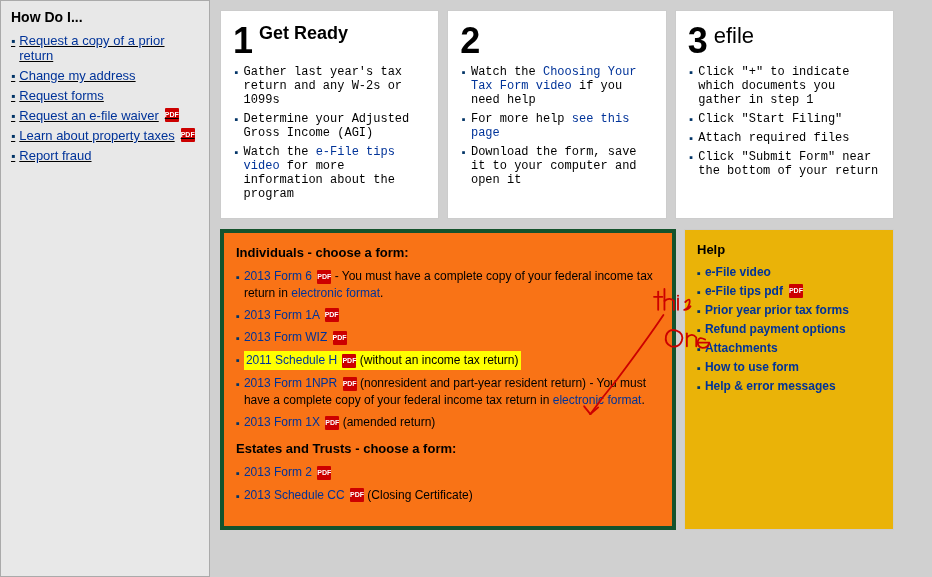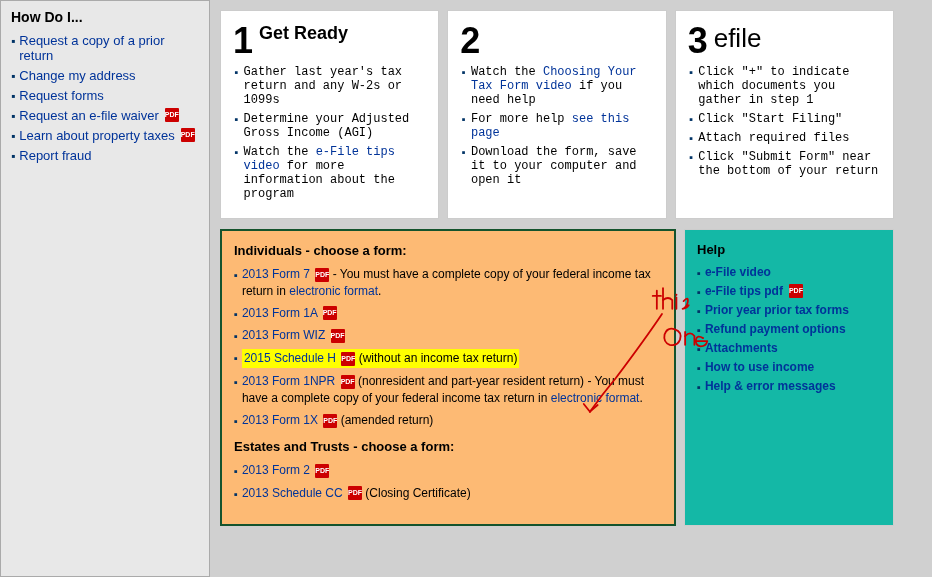--- a/index.html
+++ b/index.html
@@ -31,20 +31,21 @@
     }
     .sidebar ul {
       list-style: none;
       padding: 0;
     }
     .sidebar ul li {
       margin-bottom: 5px;
       display: flex;
       align-items: flex-start;
       gap: 4px;
+      text-decoration: underline;
     }
     .sidebar ul li::before {
       content: '▪';
       color: #003366;
       font-size: 12px;
       flex-shrink: 0;
       margin-top: 1px;
     }
     .sidebar a {
       color: #003399;
@@ -125,28 +126,28 @@
       color: #003399;
       text-decoration: none;
     }
     
     .bottom-row {
       display: flex;
       gap: 8px;
     }
     .forms-section {
       flex: 1;
-      background: #fdba74;
-      border: 2px solid #14532d;
+      background: #f97316;
+      border: 4px solid #14532d;
       padding: 12px;
     }
     .help-section {
       width: 210px;
       min-width: 210px;
-      background: #14b8a6;
+      background: #eab308;
       border: 1px solid #ccc;
       padding: 12px;
     }
     .section-title {
       font-weight: bold;
       font-size: 13px;
       margin-bottom: 8px;
     }
     .forms-list {
       list-style: none;
@@ -214,21 +215,21 @@
     .bottom-row-wrapper {
       position: relative;
     }
     
     .step-header {
       display: flex;
       align-items: flex-start;
       margin-bottom: 6px;
     }
     .efile-small {
-      font-size: 26px;
+      font-size: 22px;
       font-weight: normal;
       color: #000;
     }
   </style>
 </head>
 <body>
 
 <div class="page-wrapper">
 
   <div class="sidebar">
@@ -325,40 +326,40 @@
     </div>
 
     <div class="bottom-row-wrapper">
       <div class="bottom-row">
 
         <div class="forms-section">
           <div class="section-title">Individuals - choose a form:</div>
           <ul class="forms-list">
             <li>
               <span>
-                <a href="#">2013 Form 7</a>
+                <a href="#">2013 Form 6</a>
                 <span class="pdf-icon">PDF</span>
                 - You must have a complete copy of your federal income tax return in <a href="#">electronic format</a>.
               </span>
             </li>
             <li>
               <span>
                 <a href="#">2013 Form 1A</a>
                 <span class="pdf-icon">PDF</span>
               </span>
             </li>
             <li>
               <span>
                 <a href="#">2013 Form WIZ</a>
                 <span class="pdf-icon">PDF</span>
               </span>
             </li>
             <li>
               <span class="highlight-row">
-                <a href="#">2015 Schedule H</a>
+                <a href="#">2011 Schedule H</a>
                 <span class="pdf-icon">PDF</span>
                 (without an income tax return)
               </span>
             </li>
             <li>
               <span>
                 <a href="#">2013 Form 1NPR</a>
                 <span class="pdf-icon">PDF</span>
                 (nonresident and part-year resident return) - You must have a complete copy of your federal income tax return in <a href="#">electronic format</a>.
               </span>
@@ -403,21 +404,21 @@
             <li>
               <a href="#">Prior year prior tax forms</a>
             </li>
             <li>
               <a href="#">Refund payment options</a>
             </li>
             <li>
               <a href="#">Attachments</a>
             </li>
             <li>
-              <a href="#">How to use income</a>
+              <a href="#">How to use form</a>
             </li>
             <li>
               <a href="#">Help &amp; error messages</a>
             </li>
           </ul>
         </div>
       </div>
 
       <svg class="annotation-overlay" viewBox="0 0 932 577" xmlns="http://www.w3.org/2000/svg" style="position:absolute;top:0;left:0;width:100%;height:100%;pointer-events:none;">
 

